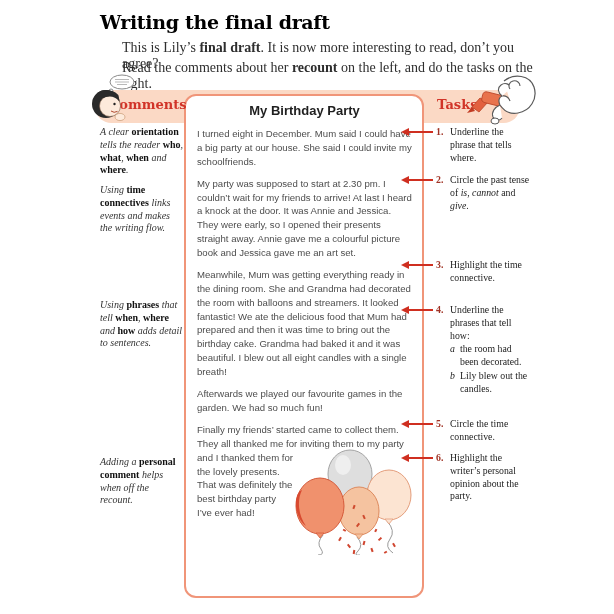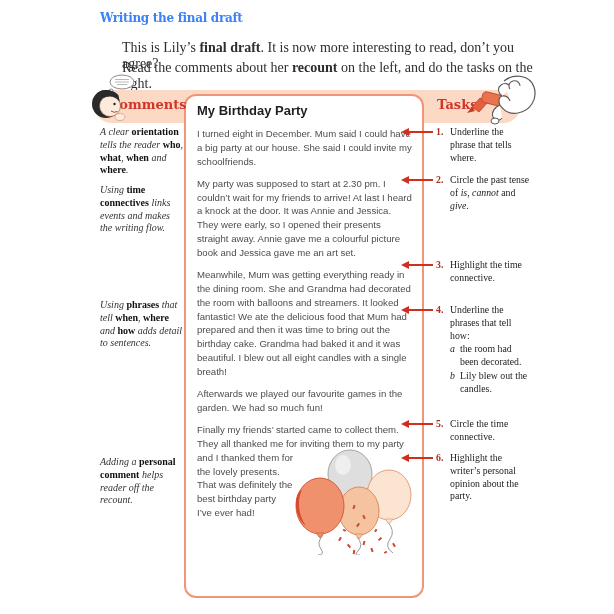--- a/index.html
+++ b/index.html
@@ -1,22 +1,22 @@
 <!DOCTYPE html>
 <html><head>
 <meta charset="utf-8">
 <style>
   * { margin:0; padding:0; box-sizing:border-box; }
   body { background:#fff; }
   .page { position:relative; width:614px; height:614px; background:#ffffff;
           font-family:"Liberation Sans", sans-serif; overflow:hidden; }
 
   .main-title { position:absolute; left:100px; top:11px;
-    font-family:"DejaVu Serif", serif; font-weight:bold; font-size:12px;
-    color:#3b82f6; letter-spacing:-0.3px; }
+    font-family:"DejaVu Serif", serif; font-weight:bold; font-size:19px;
+    color:#000000; letter-spacing:-0.3px; }
 
   .intro { position:absolute; left:122px; width:420px;
     font-family:"Liberation Serif", serif; font-size:14px; color:#2e2e2e; }
   .intro .seg-b { font-weight:bold; }
   #intro1 { top:40px; } #intro2 { top:60px; }
 
   .banner { position:absolute; left:95px; top:90px; width:425px; height:33px;
     background:#fbd9c5; border-radius:17px; z-index:1; }
   .banner-label { position:absolute; z-index:3;
     font-family:"DejaVu Serif", serif; font-weight:bold; font-size:13px;
@@ -24,21 +24,21 @@
   #comments-label { left:109px; top:97px; }
   #tasks-label   { left:437px; top:97px; }
 
   .illu { position:absolute; z-index:4; }
   #woman-illu { left:82px; top:73px; }
   #hand-illu  { left:464px; top:71px; }
 
   .panel { position:absolute; left:184px; top:94px; width:240px; height:504px;
     background:#fff; border:2px solid #f09579; border-radius:12px; z-index:2;
     padding:7px 10px 0 11px; overflow:hidden; }
-  .story-title { font-size:13px; font-weight:bold;
+  .story-title { text-align:center; font-size:13px; font-weight:bold;
     color:#1f1f1f; margin-bottom:9px; }
   .panel p { font-size:9.6px; line-height:13.8px; color:#4d4d4d;
     margin-bottom:8.5px; }
 
   .balloon-float { float:right; width:119px; height:134px;
     shape-outside: inset(28px 0 0 0); }
   .balloon-float svg { display:block; margin-top:26px; }
 
   .comment { position:absolute; left:100px; width:84px; z-index:3;
     font-family:"Liberation Serif", serif; font-style:italic;
@@ -150,21 +150,21 @@
           </g>
         </svg>
       </div>
       <p>Finally my friends’ started came to collect them. They all thanked me for inviting them to my party and I thanked them for the lovely presents. That was definitely the best birthday party I’ve ever had!</p>
     </div>
   </div>
 
   <div class="comment" id="comment-0"><span>A clear </span><span class="seg-b">orientation</span><span> tells the reader </span><span class="seg-b">who</span><span>, </span><span class="seg-b">what</span><span>, </span><span class="seg-b">when</span><span> and </span><span class="seg-b">where</span><span>.</span></div>
   <div class="comment" id="comment-1"><span>Using </span><span class="seg-b">time connectives</span><span> links events and makes the writing flow.</span></div>
   <div class="comment" id="comment-2"><span>Using </span><span class="seg-b">phrases</span><span> that tell </span><span class="seg-b">when</span><span>, </span><span class="seg-b">where</span><span> and </span><span class="seg-b">how</span><span> adds detail to sentences.</span></div>
-  <div class="comment" id="comment-3"><span>Adding a </span><span class="seg-b">personal comment</span><span> helps reader off the recount.</span></div>
+  <div class="comment" id="comment-3"><span>Adding a </span><span class="seg-b">personal comment</span><span> helps when off the recount.</span></div>
 
   <div class="task" id="task-0">
     <span class="task-num">1.</span>
     <div class="task-text"><span class="seg-b">Underline</span><span> the </span><span class="seg-b">phrase</span><span> that tells </span><span class="seg-b">where</span><span>.</span></div>
   </div>
   <div class="task" id="task-1">
     <span class="task-num">2.</span>
     <div class="task-text"><span class="seg-b">Circle</span><span> the </span><span class="seg-b">past tense</span><span> of </span><span class="seg-i">is</span><span>, </span><span class="seg-i">cannot</span><span> and </span><span class="seg-i">give</span><span>.</span></div>
   </div>
   <div class="task" id="task-2">

